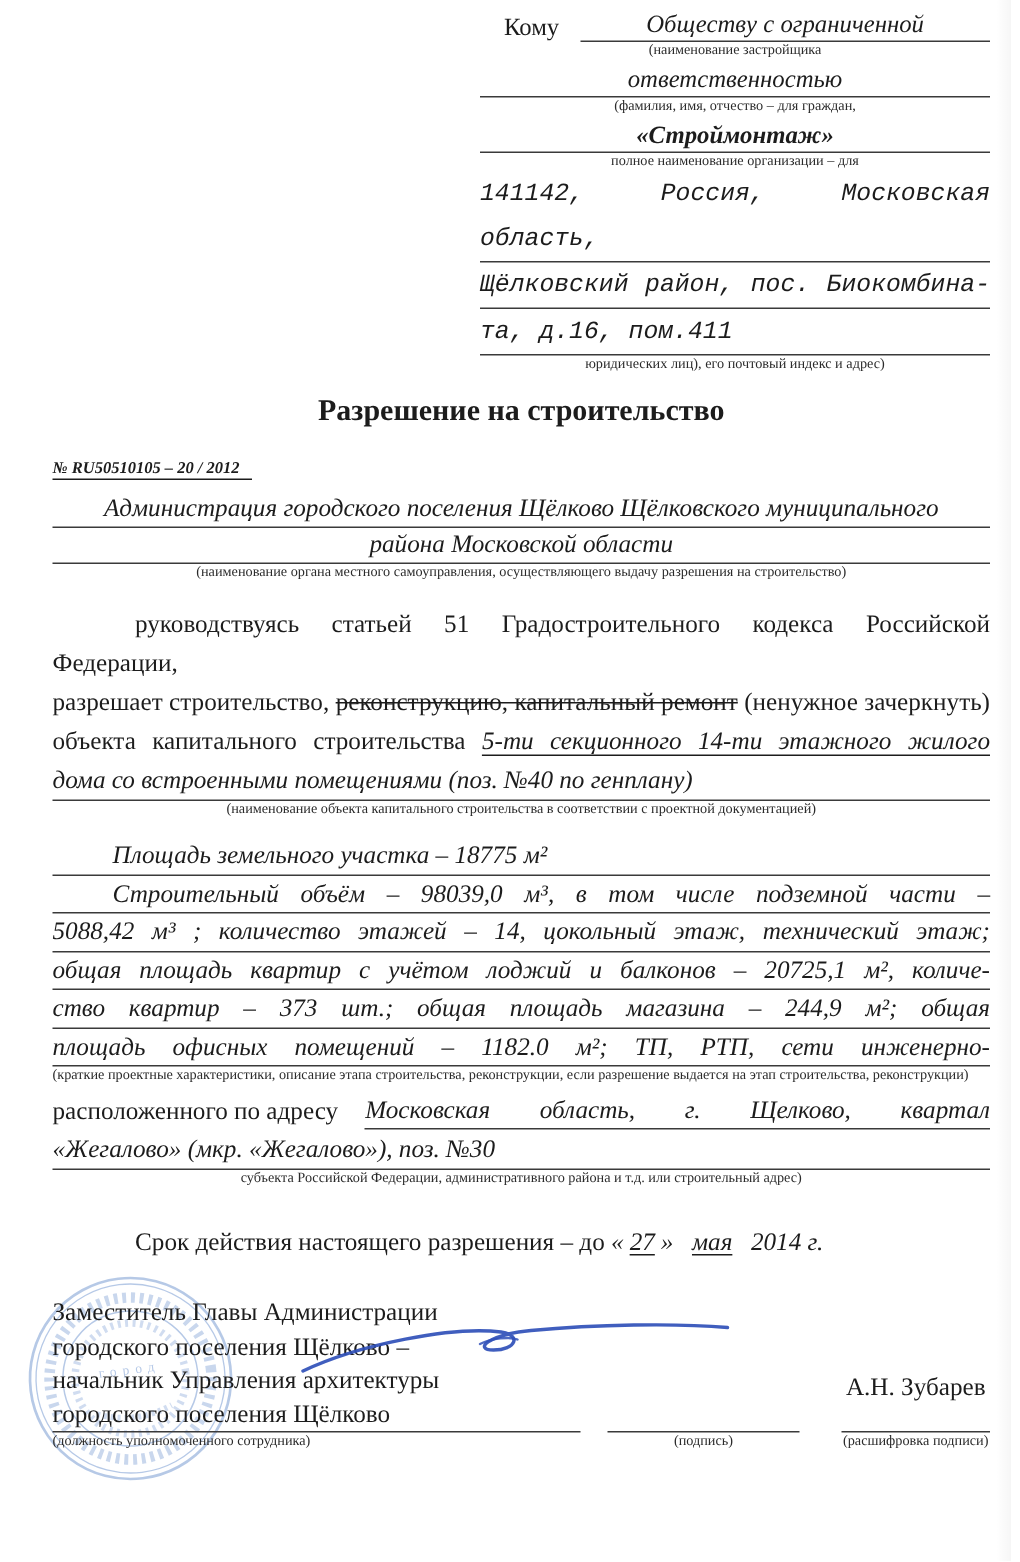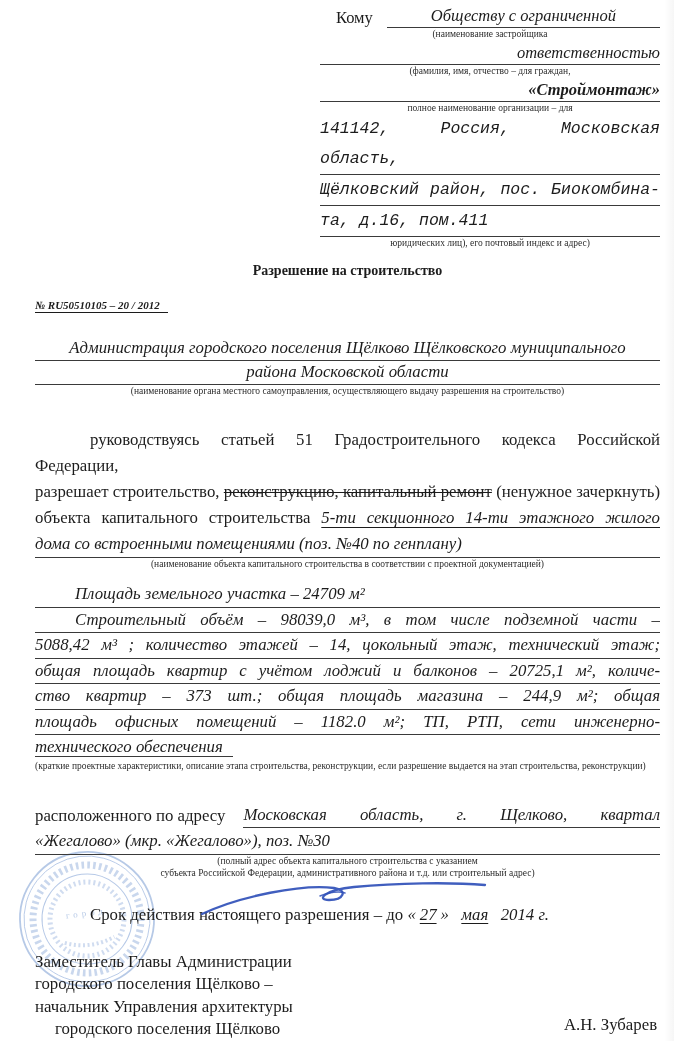--- a/index.html
+++ b/index.html
@@ -20,56 +20,56 @@
   .ital{font-style:italic;}
   .bold{font-weight:bold;}
   .caption{font-size:9.5px;color:#2b2b2b;line-height:12px;}
   .center{text-align:center;}
   .jl{text-align:justify;text-align-last:justify;}
   
   .recipient{margin-left:285px;width:340px;padding-top:6px;font-size:16.5px;}
   .rec-row1{display:flex;align-items:flex-end;}
   .rec-label{padding-right:14px;padding-left:16px;}
   .rec-fill{flex:1;text-align:center;font-style:italic;border-bottom:1.2px solid #3a3a3a;padding-bottom:1px;}
-  .rec-line{border-bottom:1.2px solid #3a3a3a;text-align:right;font-style:italic;padding-bottom:1px;margin-top:3px;}
+  .rec-line{border-bottom:1.2px solid #3a3a3a;text-align:center;font-style:italic;padding-bottom:1px;margin-top:3px;}
   .rec-addr{border-bottom:1.2px solid #3a3a3a;font-style:italic;line-height:30px;text-align:justify;text-align-last:justify;font-family:Liberation Mono, monospace;}
   .rec-addr.last{text-align:right;text-align-last:left;}
   
-  .doc-title{font-size:14px;font-weight:bold;text-align:center;margin-top:14px;}
+  .doc-title{font-size:20px;font-weight:bold;text-align:center;margin-top:14px;}
   .doc-number{font-size:11px;font-weight:bold;font-style:italic;margin-top:20px;}
   .doc-number span{border-bottom:1.6px solid #1c1c1c;padding-right:8px;padding-bottom:1px;}
   
-  .authority{margin-top:26px;font-size:16.8px;}
+  .authority{margin-top:10px;font-size:16.8px;}
   .auth-line{border-bottom:1.2px solid #3a3a3a;font-style:italic;text-align:center;line-height:22px;padding-bottom:1px;}
   
-  .mainpar{margin-top:30px;font-size:16.8px;}
+  .mainpar{margin-top:15px;font-size:16.8px;}
   .m-line{line-height:26px;}
   .indent{text-indent:55px;}
   .struck{text-decoration:line-through;text-decoration-thickness:1.4px;}
   .fill-inline{font-style:italic;text-decoration:underline;text-underline-offset:4px;text-decoration-thickness:1.1px;}
   .ruled-line{border-bottom:1.2px solid #3a3a3a;font-style:italic;line-height:25px;padding-bottom:1px;}
   
   .chars{margin-top:12px;font-size:16.8px;}
   .char-line{border-bottom:1.2px solid #3a3a3a;font-style:italic;line-height:24.5px;}
   .char-line.ind{padding-left:40px;}
   .char-line.short{border-bottom:none;}
   .char-line.short span{border-bottom:1.2px solid #3a3a3a;padding-right:10px;}
   
-  .addr-block{margin-top:30px;font-size:16.8px;}
+  .addr-block{margin-top:4px;font-size:16.8px;}
   .addr-row{display:flex;align-items:flex-end;line-height:25px;}
   .addr-prefix{white-space:nowrap;padding-right:18px;}
   .addr-fill{flex:1;border-bottom:1.2px solid #3a3a3a;font-style:italic;text-align:justify;text-align-last:justify;}
   
   .validity{margin-top:26px;font-size:16.8px;text-indent:55px;}
   .u-ital{font-style:italic;text-decoration:underline;text-underline-offset:3px;padding:0 4px;}
   
   .sigrow{display:flex;align-items:flex-end;margin-top:26px;font-size:16.8px;}
   .sig-left{width:352px;}
   .sig-left .pos-line{line-height:22.5px;}
-  .sig-left .pos-line.last{border-bottom:1.2px solid #3a3a3a;padding-bottom:13px;margin-left:20px;}
+  .sig-left .pos-line.last{border-bottom:1.2px solid #3a3a3a;padding-bottom:0;}
   .sig-mid{width:128px;margin-left:18px;}
   .sig-mid .blank{border-bottom:1.2px solid #3a3a3a;height:22px;}
   .sig-right{flex:1;margin-left:28px;}
   .sig-right .name{border-bottom:1.2px solid #3a3a3a;text-align:center;padding-bottom:19px;margin-top:31px;}
   
   .stamp-svg{position:absolute;left:16px;top:848px;z-index:0;opacity:.5;transform:rotate(-7deg);}
   .sign-svg{position:absolute;left:192px;top:876px;z-index:2;}
 </style>
 </head>
 <body>
@@ -128,37 +128,35 @@
 
     <div class="mainpar">
       <div class="m-line indent jl">руководствуясь статьей 51 Градостроительного кодекса Российской Федерации,</div>
       <div class="m-line jl"><span>разрешает строительство,</span> <span class="struck">реконструкцию, капитальный ремонт</span> <span>(ненужное зачеркнуть)</span></div>
       <div class="m-line jl"><span>объекта капитального строительства</span> <span class="fill-inline">5-ти секционного 14-ти этажного жилого</span></div>
       <div class="ruled-line">дома  со встроенными помещениями (поз. №40 по генплану)</div>
       <div class="caption center">(наименование объекта капитального строительства  в соответствии с проектной документацией)</div>
     </div>
 
     <div class="chars">
-      <div class="char-line ind">Площадь земельного участка – 24709 м²</div>
+      <div class="char-line ind">Площадь земельного участка – 18775 м²</div>
       <div class="char-line ind jl">Строительный объём – 98039,0  м³, в том числе подземной части –</div>
       <div class="char-line jl">5088,42 м³ ; количество этажей – 14, цокольный этаж, технический этаж;</div>
       <div class="char-line jl">общая площадь квартир с учётом лоджий и балконов – 20725,1 м², количе-</div>
       <div class="char-line jl">ство квартир – 373 шт.; общая площадь магазина – 244,9 м²; общая</div>
       <div class="char-line jl">площадь офисных помещений – 1182.0 м²; ТП, РТП, сети инженерно-</div>
-      <div class="char-line short"><span>технического обеспечения</span></div>
       <div class="caption">(краткие проектные характеристики, описание этапа строительства, реконструкции, если разрешение выдается на этап строительства, реконструкции)</div>
     </div>
 
     <div class="addr-block">
       <div class="addr-row">
         <span class="addr-prefix">расположенного по адресу</span>
         <span class="addr-fill">Московская область, г. Щелково, квартал</span>
       </div>
       <div class="ruled-line">«Жегалово» (мкр. «Жегалово»), поз. №30</div>
-      <div class="caption center">(полный адрес объекта капитального строительства с указанием</div>
       <div class="caption center">субъекта Российской Федерации, административного района и т.д. или строительный адрес)</div>
     </div>
 
     <div class="validity"><span>Срок действия настоящего разрешения – до</span> <span class="ital">«</span><span class="u-ital">27</span><span class="ital">»</span>&nbsp;&nbsp;<span class="u-ital">мая</span>&nbsp;&nbsp;<span class="ital">2014 г.</span></div>
 
     <div class="sigrow">
       <div class="sig-left">
         <div class="pos-line">Заместитель Главы Администрации</div>
         <div class="pos-line">городского поселения Щёлково –</div>
         <div class="pos-line">начальник Управления архитектуры</div>

